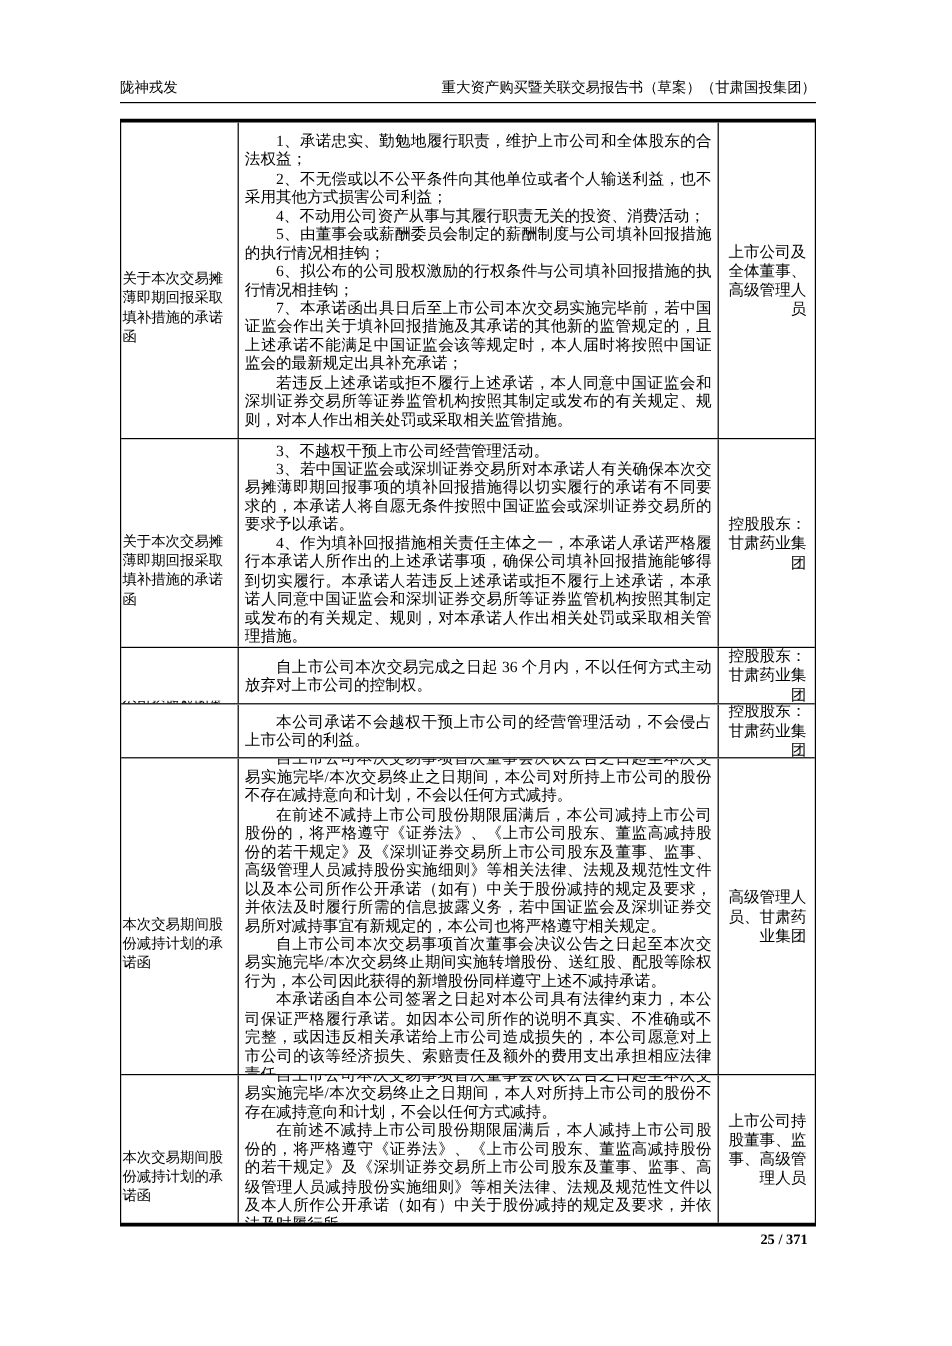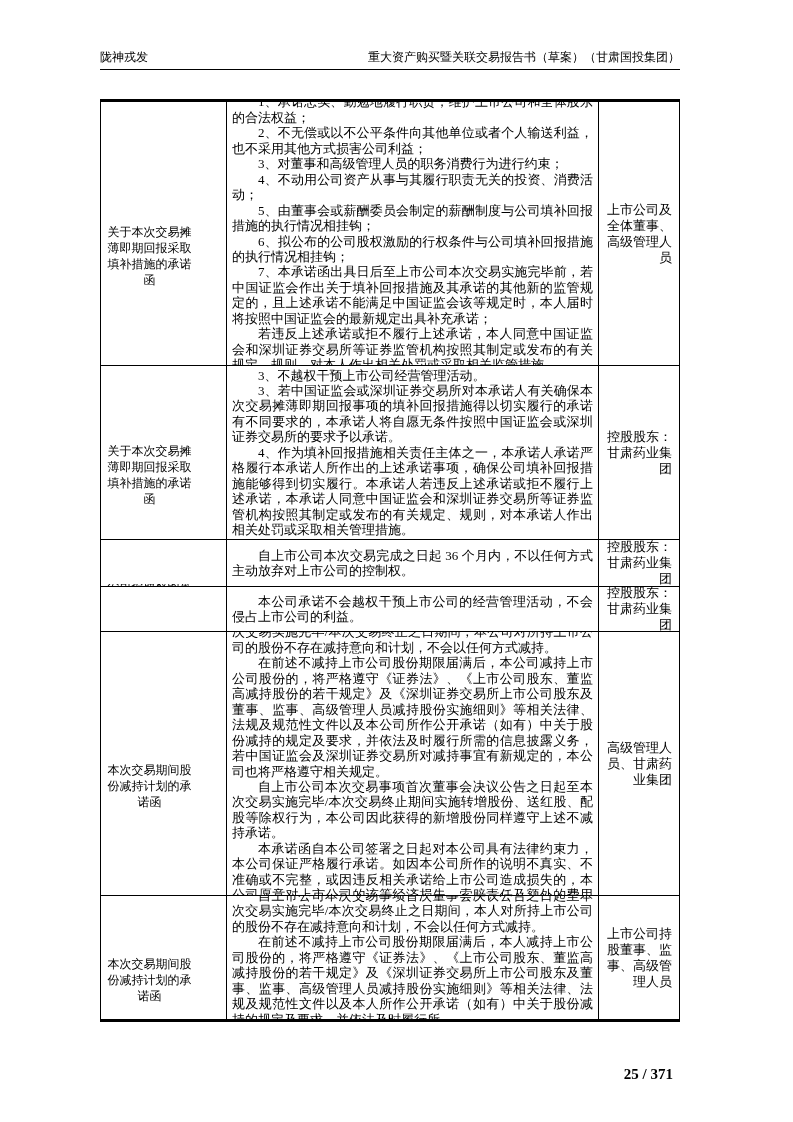--- a/index.html
+++ b/index.html
@@ -7,21 +7,21 @@
   body {
     width: 793px; height: 1122px;
     background: #ffffff;
     color: #000000;
     font-family: "Liberation Serif", "DejaVu Serif", serif;
   }
   .page { position: relative; width: 793px; height: 1122px; overflow: hidden; }
 
   
   .doc-header {
-    position: absolute; left: 100px; top: 48px; width: 580px; height: 22px;
+    position: absolute; left: 100px; top: 64px; width: 580px; height: 22px;
     display: flex; justify-content: space-between; align-items: flex-end;
     border-bottom: 1px solid #000;
     padding-bottom: 3px;
     font-size: 12px;
   }
 
   
   .commitments-table {
     position: absolute; left: 100px; top: 99px; width: 580px;
     border-top: 3px solid #000;
@@ -34,67 +34,66 @@
     grid-template-columns: 97px 400px 81px;
     overflow: hidden;
   }
   .t-row + .t-row { border-top: 1px solid #000; }
   .cell { overflow: hidden; }
   .cell + .cell { border-left: 1px solid #000; }
 
   .cell-name {
     font-size: 12px; line-height: 16px;
     display: flex; align-items: center; justify-content: center;
-    text-align: center; padding: 0 1px; margin-top: 44px;
+    padding: 0 1px; margin-top: 44px;
   }
   .cell-content {
     font-size: 13px; line-height: 15.45px;
     padding: 0 5px;
     text-align: justify;
-    display: flex; flex-direction: column; justify-content: center; margin-left: 28px;
+    display: flex; flex-direction: column; justify-content: center;
   }
   .cell-content p { margin: 0; text-indent: 2em; }
   .cell-party {
     font-size: 13px; line-height: 16px;
     display: flex; align-items: center; justify-content: center;
     text-align: right; padding: 0 7px;
   }
 
   .h-r1 { height: 263px; }
   .h-r2 { height: 174px; }
   .h-r3 { height: 47px; }
   .h-r4 { height: 45px; }
   .h-r5 { height: 264px; }
   .h-r6 { height: 124px; }
 
   
   .page-footer {
-    position: absolute; left: 100px; top: 1066px; width: 573px;
+    position: absolute; left: 100px; top: 1026px; width: 573px;
     text-align: right;
-    font-size: 15px; font-weight: bold;
+    font-size: 12px; font-weight: bold;
   }
 </style>
 </head>
 <body>
 
 <div class="page">
 
   <div class="doc-header">
     <span>陇神戎发</span>
     <span>重大资产购买暨关联交易报告书（草案）（甘肃国投集团）</span>
   </div>
 
   <div class="commitments-table">
 
     <div class="t-row h-r1">
       <div class="cell cell-name">关于本次交易摊薄即期回报采取填补措施的承诺函</div>
       <div class="cell cell-content">
         <p>1、承诺忠实、勤勉地履行职责，维护上市公司和全体股东的合法权益；</p>
         <p>2、不无偿或以不公平条件向其他单位或者个人输送利益，也不采用其他方式损害公司利益；</p>
-        <p>3、对董事和高级管理人员的职务消费行为进行约束；</p>
         <p>4、不动用公司资产从事与其履行职责无关的投资、消费活动；</p>
         <p>5、由董事会或薪酬委员会制定的薪酬制度与公司填补回报措施的执行情况相挂钩；</p>
         <p>6、拟公布的公司股权激励的行权条件与公司填补回报措施的执行情况相挂钩；</p>
         <p>7、本承诺函出具日后至上市公司本次交易实施完毕前，若中国证监会作出关于填补回报措施及其承诺的其他新的监管规定的，且上述承诺不能满足中国证监会该等规定时，本人届时将按照中国证监会的最新规定出具补充承诺；</p>
         <p>若违反上述承诺或拒不履行上述承诺，本人同意中国证监会和深圳证券交易所等证券监管机构按照其制定或发布的有关规定、规则，对本人作出相关处罚或采取相关监管措施。</p>
       </div>
       <div class="cell cell-party">上市公司及全体董事、高级管理人员</div>
     </div>
 
     <div class="t-row h-r2">

